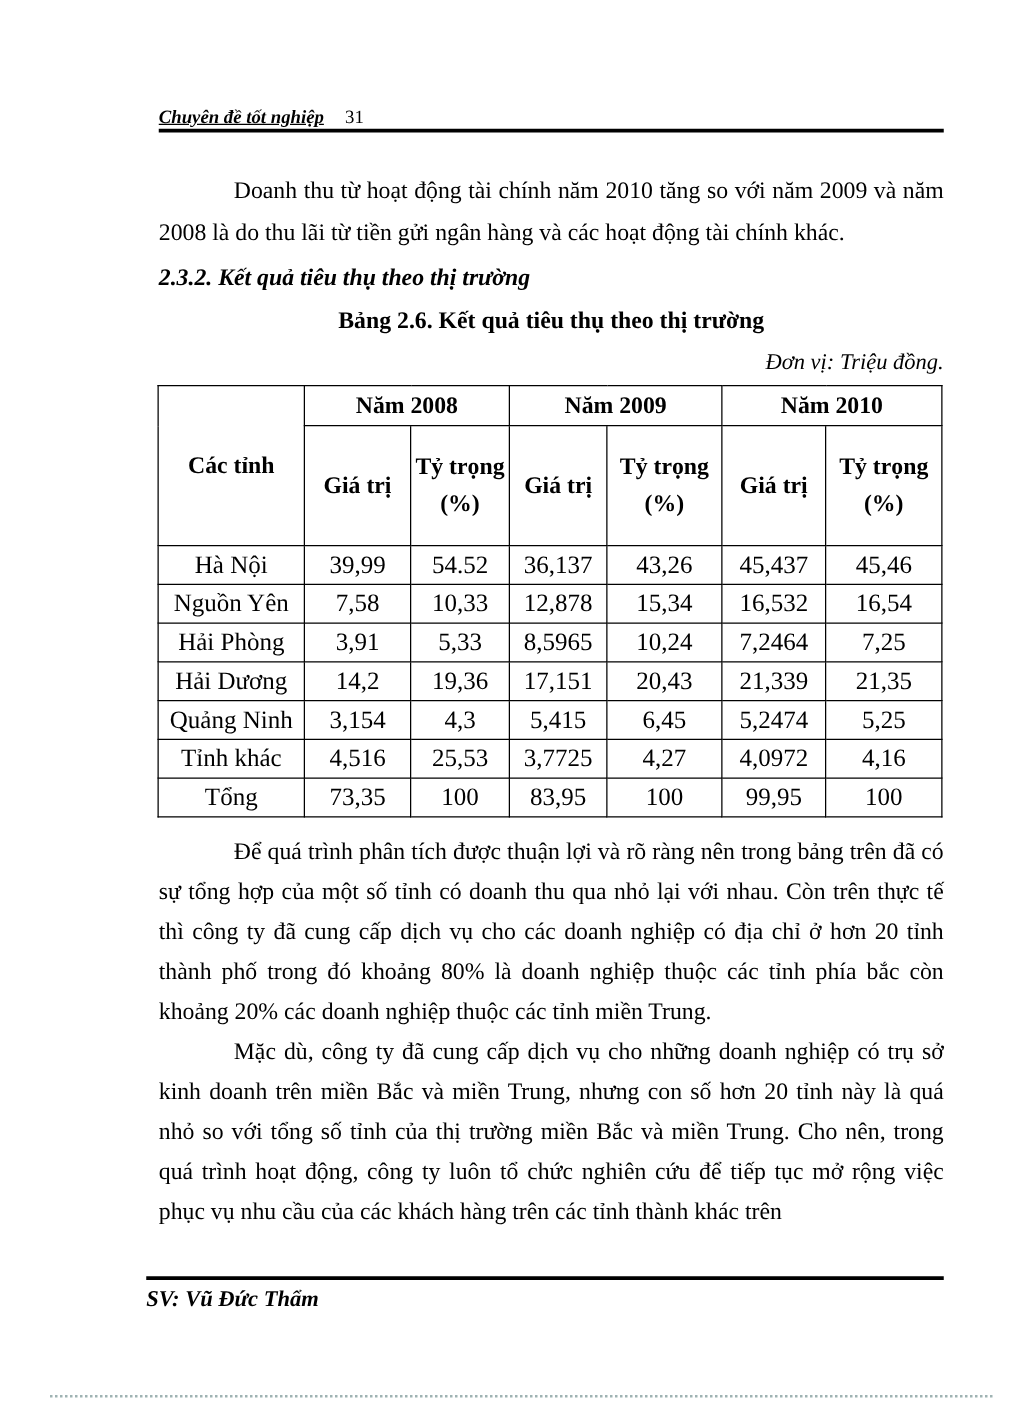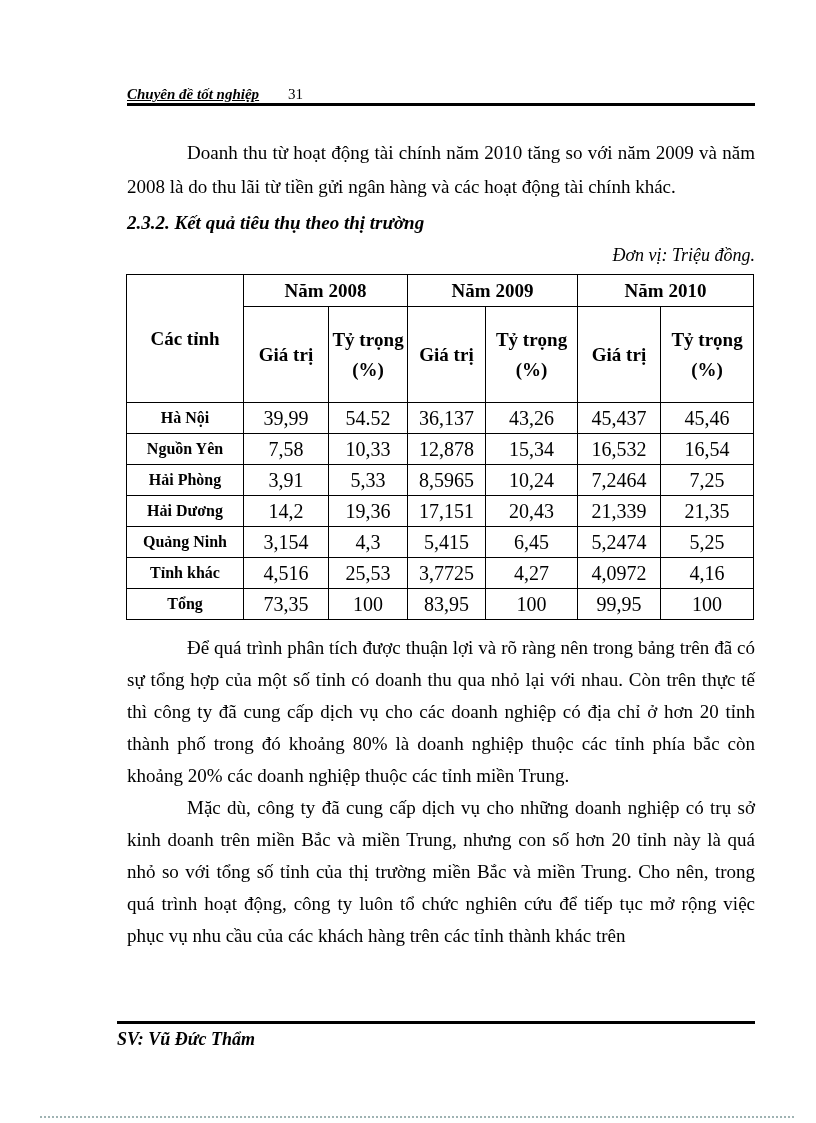--- a/index.html
+++ b/index.html
@@ -23,21 +23,21 @@
     font-size: 15px;
     line-height: 20px;
   }
   .hdr-title {
     font-weight: bold;
     font-style: italic;
     text-decoration: underline;
   }
   .hdr-page {
     position: absolute;
-    left: 161px;
+    left: 149px;
     top: 0;
   }
   
   .par {
     font-size: 19px;
     line-height: 34px;
     text-align: justify;
     text-indent: 60px;
   }
   .par-intro { margin-top: 30px; }
@@ -76,21 +76,21 @@
   table.results th, table.results td {
     border: 1.5px solid #000;
     text-align: center;
     vertical-align: middle;
     font-size: 19px;
     padding: 0 2px;
   }
   table.results thead th { font-weight: bold; line-height: 30px; }
   table.results .yr-row th { height: 32px; }
   table.results .sub-row th { height: 96px; }
-  table.results tbody th { font-weight: bold; font-size: 16px; height: 31px; }
+  table.results tbody th { font-weight: normal; font-size: 20px; height: 31px; }
   table.results tbody td { font-size: 20px; height: 20px; }
   .src-note {
     margin-top: 3px;
     font-size: 18px;
     font-style: italic;
     text-align: center;
     line-height: 24px;
   }
   
   .ftr {
@@ -121,20 +121,21 @@
 
   <div class="hdr">
     <span class="hdr-title">Chuyên  đề tốt nghiệp</span>
     <span class="hdr-page">31</span>
   </div>
 
   <p class="par par-intro">Doanh thu từ hoạt động tài chính  năm 2010 tăng so với năm 2009 và năm 2008 là do thu lãi từ tiền gửi ngân hàng và các hoạt động tài chính khác.</p>
 
   <h3 class="sec-heading">2.3.2.  Kết quả tiêu thụ theo thị trường</h3>
 
+  <div class="tbl-title">Bảng  2.6.  Kết quả tiêu thụ theo thị trường</div>
 
   <div class="unit-note">Đơn vị: Triệu đồng.</div>
 
   <table class="results">
     <colgroup>
       <col style="width:117px">
         <col style="width:85px">
         <col style="width:79px">
       <col style="width:78px">
         <col style="width:92px">

